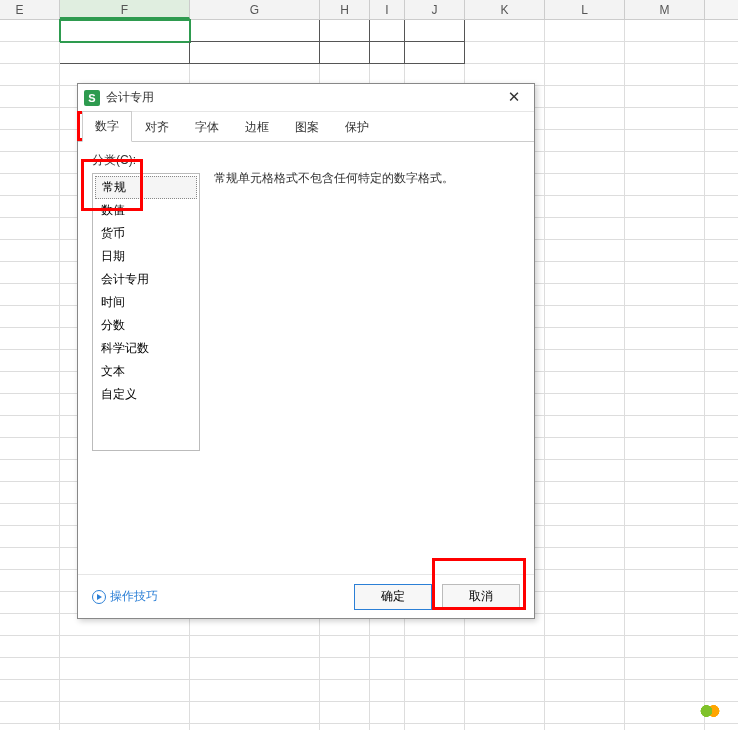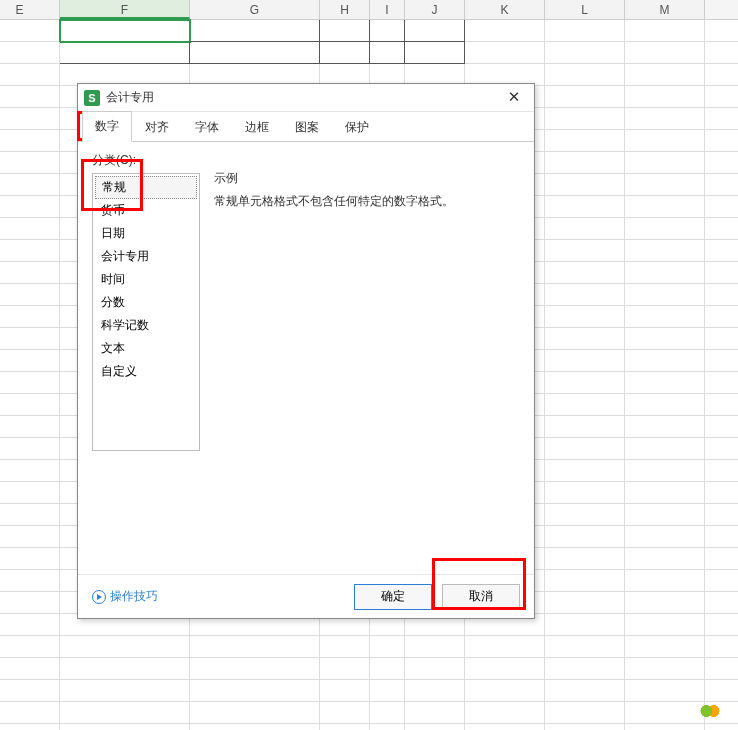--- a/index.html
+++ b/index.html
@@ -572,31 +572,31 @@
       <div class="tab">字体</div>
       <div class="tab">边框</div>
       <div class="tab">图案</div>
       <div class="tab">保护</div>
     </div>
 
   <div class="body-area">
     <div class="cat-label">分类(C):</div>
     <div class="cat-list" id="cat-list">
         <div class="item selected">常规</div>
+        <div class="item">数值</div>
         <div class="item">货币</div>
         <div class="item">日期</div>
         <div class="item">会计专用</div>
         <div class="item">时间</div>
         <div class="item">分数</div>
         <div class="item">科学记数</div>
         <div class="item">文本</div>
         <div class="item">自定义</div>
       </div>
     <div class="right-pane">
-      <div class="example-label">示例</div>
       <div class="desc">常规单元格格式不包含任何特定的数字格式。</div>
     </div>
   </div>
 
   <div class="footer">
     <div class="tips-link">
       <span class="play-icon"></span>
       <span>操作技巧</span>
     </div>
     <div class="spacer"></div>

